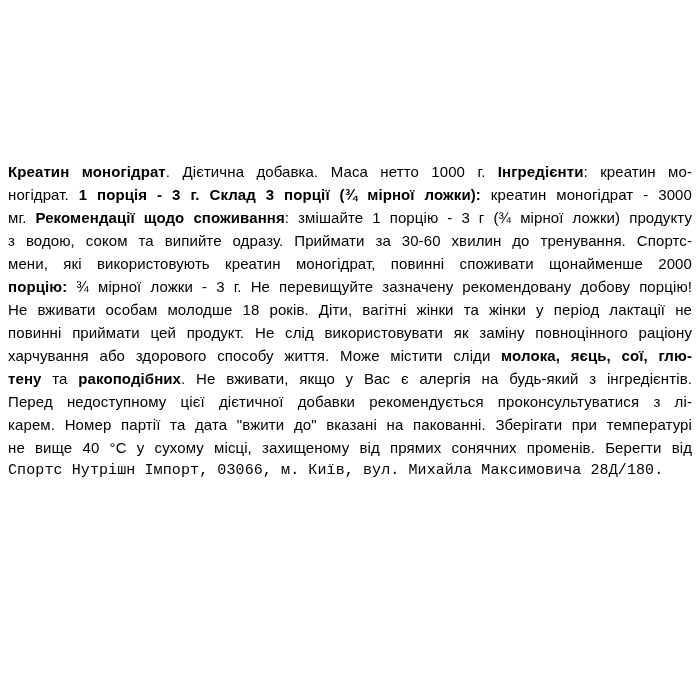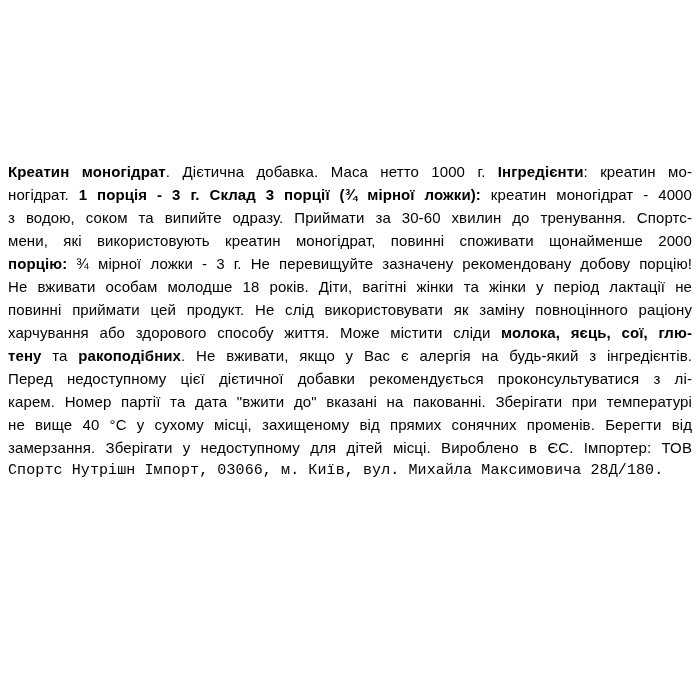--- a/index.html
+++ b/index.html
@@ -36,26 +36,26 @@
   }
   .label-line .b {
     font-weight: bold;
   }
 </style>
 </head>
 <body style="background: rgb(255, 255, 255);">
 
 <div class="label-text" style="color: rgb(0, 0, 0);">
     <div class="label-line"><span class="b">Креатин моногідрат</span><span>. Дієтична добавка. Маса нетто 1000 г. </span><span class="b">Інгредієнти</span><span>: креатин мо-</span></div>
-    <div class="label-line"><span>ногідрат. </span><span class="b">1 порція - 3 г. Склад 3 порції (¾ мірної ложки):</span><span> креатин моногідрат - 4000</span></div>
+    <div class="label-line"><span>ногідрат. </span><span class="b">1 порція - 3 г. Склад 3 порції (¾ мірної ложки):</span><span> креатин моногідрат - 3000</span></div>
+    <div class="label-line"><span>мг. </span><span class="b">Рекомендації щодо споживання</span><span>: змішайте 1 порцію - 3 г (¾ мірної ложки) продукту</span></div>
     <div class="label-line"><span>з водою, соком та випийте одразу. Приймати за 30-60 хвилин до тренування. Спортс-</span></div>
     <div class="label-line"><span>мени, які використовують креатин моногідрат, повинні споживати щонайменше 2000</span></div>
     <div class="label-line"><span class="b">порцію:</span><span> ¾ мірної ложки - 3 г. Не перевищуйте зазначену рекомендовану добову порцію!</span></div>
     <div class="label-line"><span>Не вживати особам молодше 18 років. Діти, вагітні жінки та жінки у період лактації не</span></div>
     <div class="label-line"><span>повинні приймати цей продукт. Не слід використовувати як заміну повноцінного раціону</span></div>
     <div class="label-line"><span>харчування або здорового способу життя. Може містити сліди </span><span class="b">молока, яєць, сої, глю-</span></div>
     <div class="label-line"><span class="b">тену</span><span> та </span><span class="b">ракоподібних</span><span>. Не вживати, якщо у Вас є алергія на будь-який з інгредієнтів.</span></div>
     <div class="label-line"><span>Перед недоступному цієї дієтичної добавки рекомендується проконсультуватися з лі-</span></div>
     <div class="label-line"><span>карем. Номер партії та дата "вжити до" вказані на пакованні. Зберігати при температурі</span></div>
     <div class="label-line"><span>не вище 40 °C у сухому місці, захищеному від прямих сонячних променів. Берегти від</span></div>
-    <div class="label-line"><span>замерзання. Зберігати у недоступному для дітей місці. Вироблено в ЄС. Імпортер: ТОВ</span></div>
     <div class="label-line last-line"><span>Спортс Нутрішн Імпорт, 03066, м. Київ, вул. Михайла Максимовича 28Д/180.</span></div>
   </div>
 
 </body></html>

